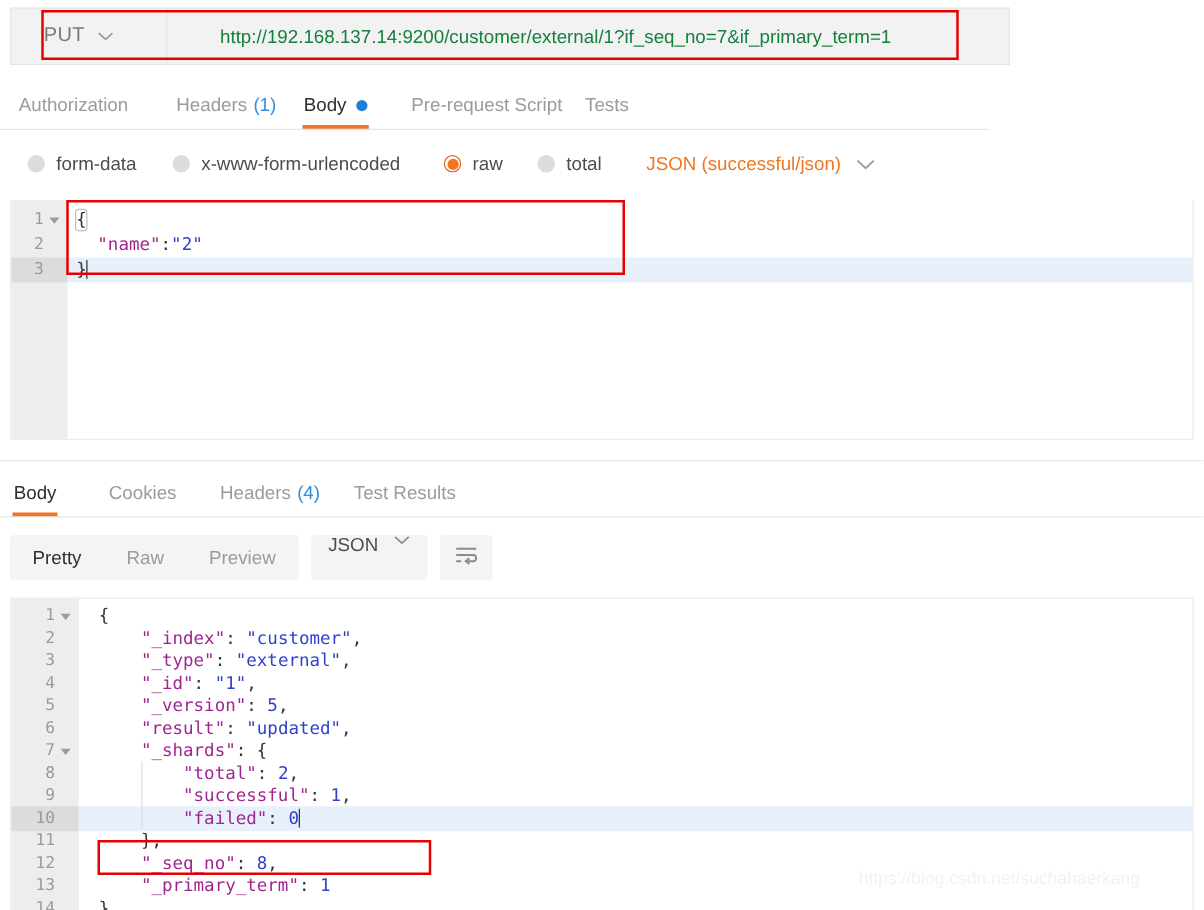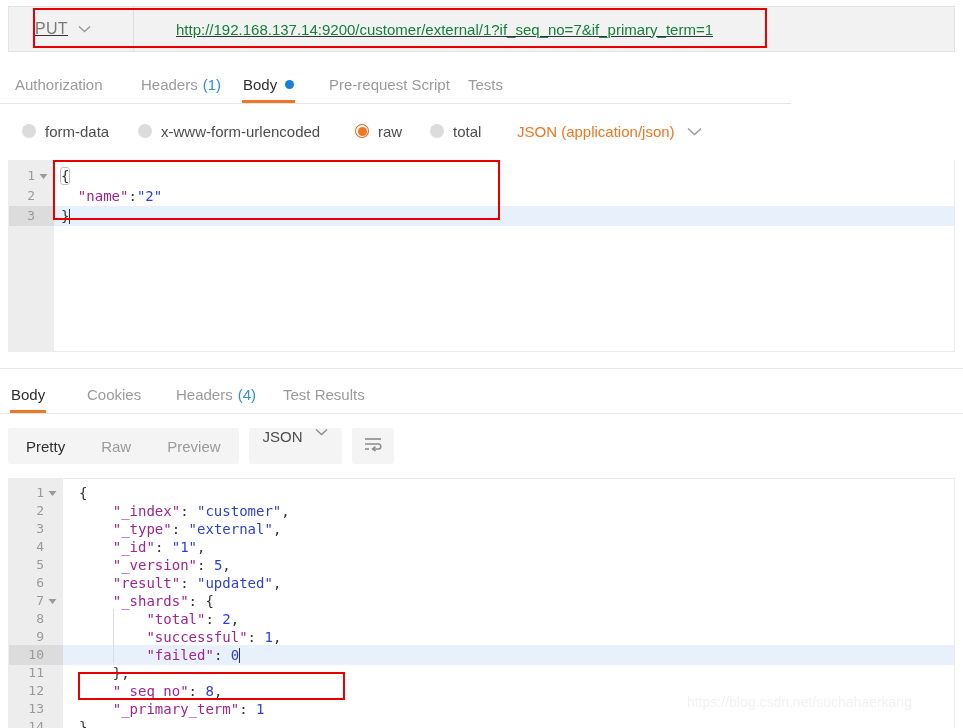--- a/index.html
+++ b/index.html
@@ -14,28 +14,27 @@
     color: #333333;
     overflow: hidden;
     position: relative;
   }
 
   
   .url-bar {
     position: absolute;
     left: 8px;
     top: 6px;
-    width: 947px;
+    width: 800px;
     height: 46px;
     display: flex;
     align-items: stretch;
     background: #f2f2f2;
     border: 1px solid #e4e4e4;
     box-sizing: border-box;
-    text-decoration: underline;
   }
   .method-box {
     width: 125px;
     display: flex;
     align-items: center;
     padding-left: 26px;
     box-sizing: border-box;
     border-right: 1px solid #e0e0e0;
     background: #f2f2f2;
   }
@@ -421,21 +420,21 @@
     </div>
     <div class="radio-item" style="position: absolute; left: 355px;">
       <span class="radio sel"></span>
       <span>raw</span>
     </div>
     <div class="radio-item" style="position: absolute; left: 430px;">
       <span class="radio"></span>
       <span>total</span>
     </div>
     <div class="json-select" style="position: absolute; left: 515px;">
-      <span>JSON (application/json)</span>
+      <span>JSON (successful/json)</span>
       <span class="caret"><svg width="15" height="9" viewBox="0 0 15 9">
           <path d="M1 1.5 L7.5 7.5 L14 1.5" stroke="#9b9b9b" stroke-width="1.5" fill="none"></path>
         </svg></span>
     </div>
   </div>
 
 <div class="req-editor">
   <div class="gutter" id="req-gutter">
       <div class="ln" style="top: 6px;">1</div>
       <div class="fold" style="top: 6px;"><svg width="9" height="7" viewBox="0 0 9 7" style="vertical-align:middle">

